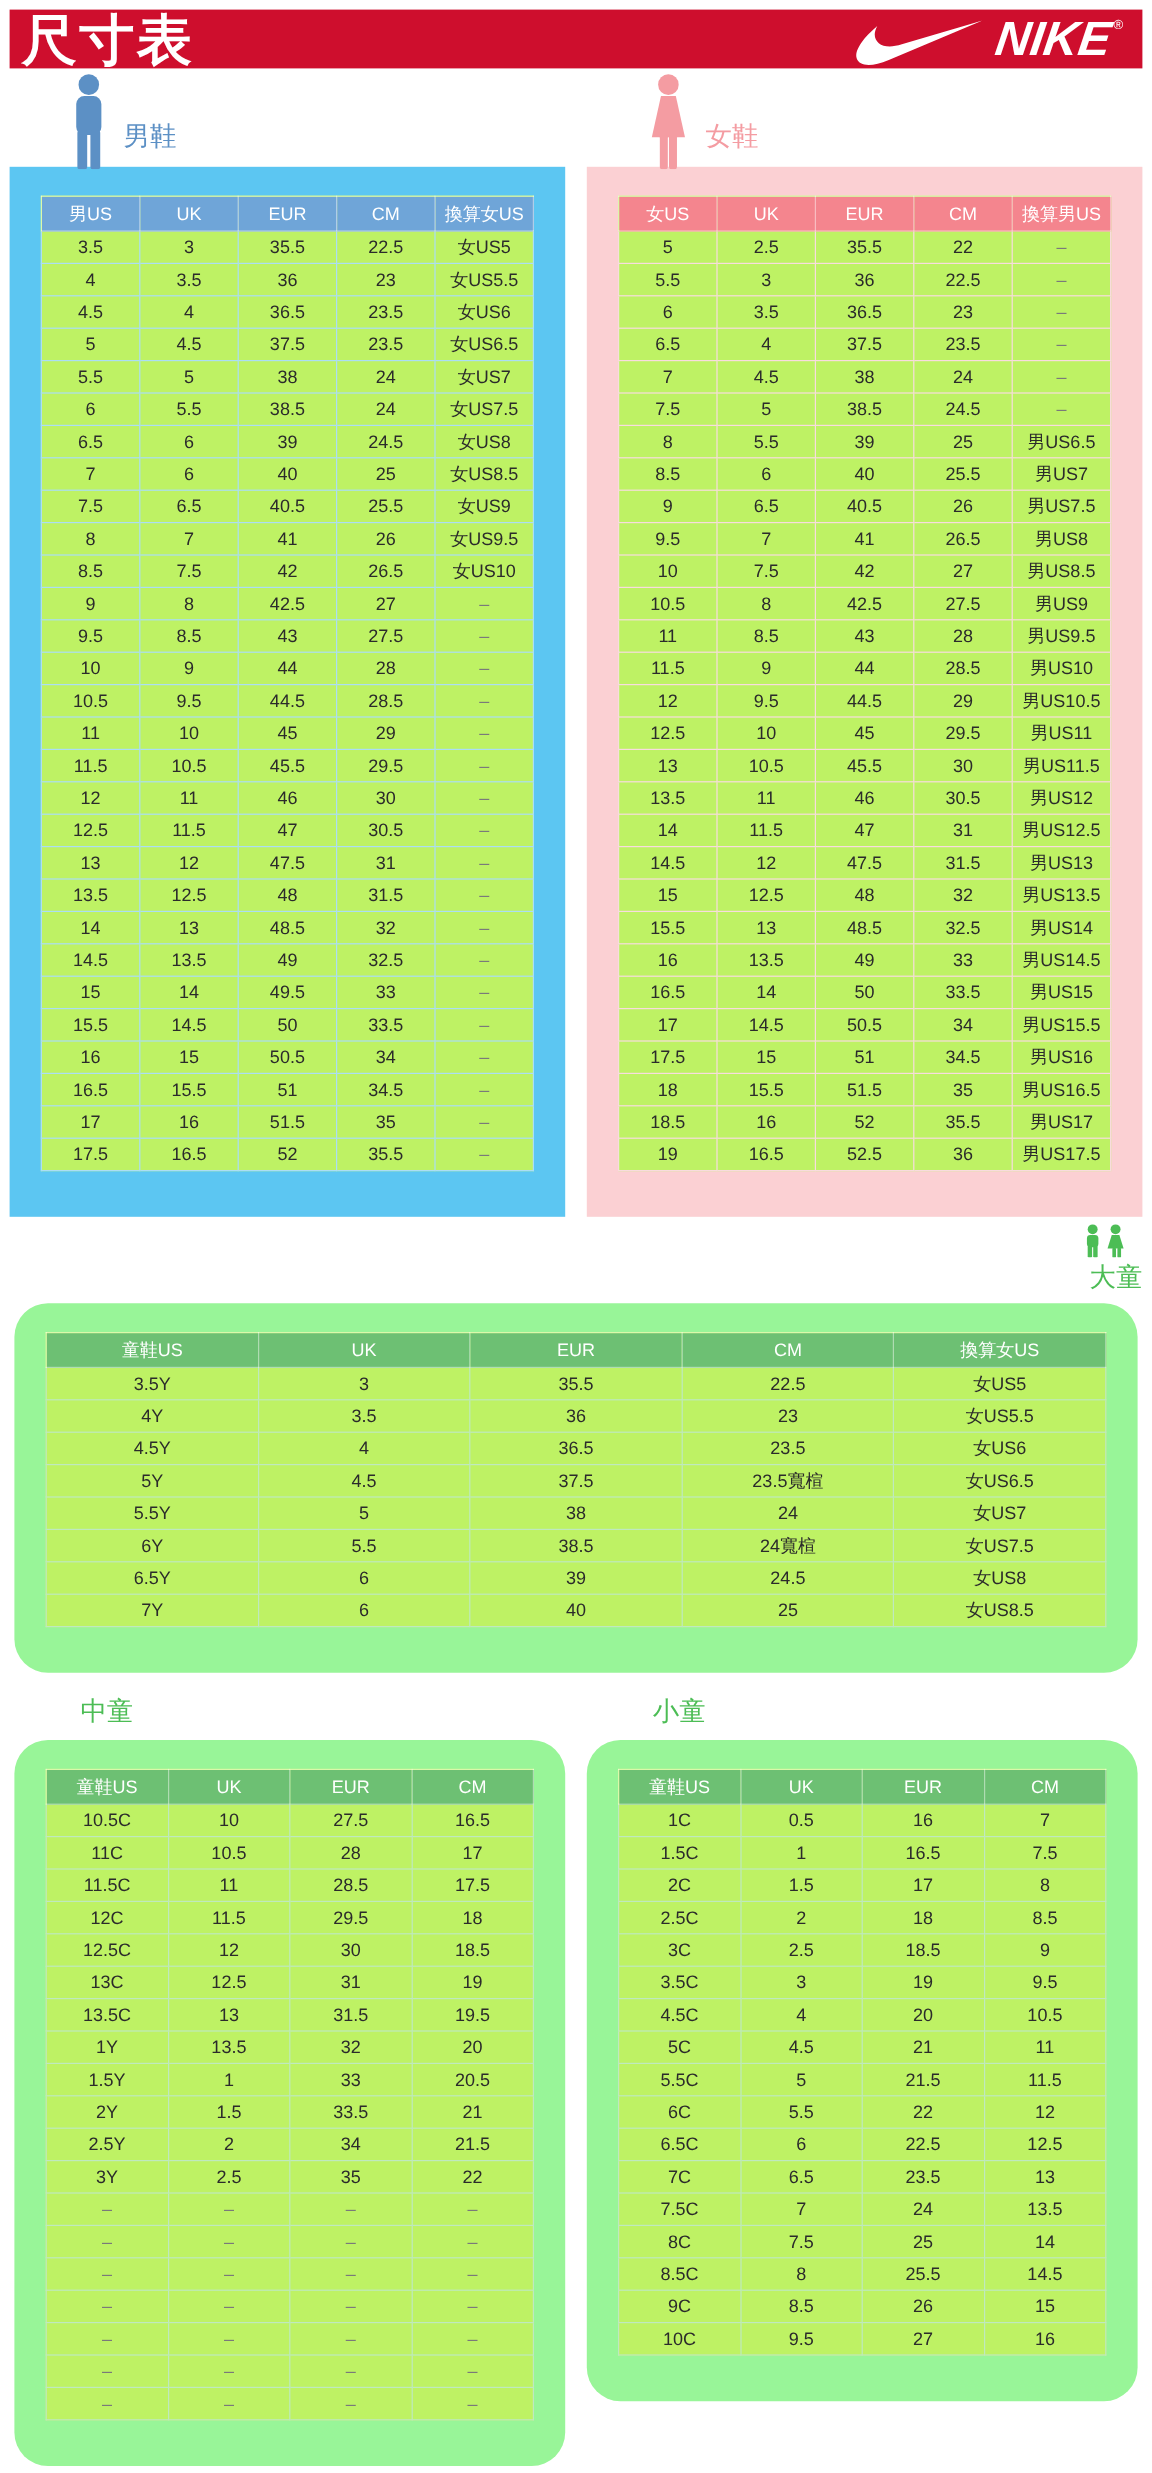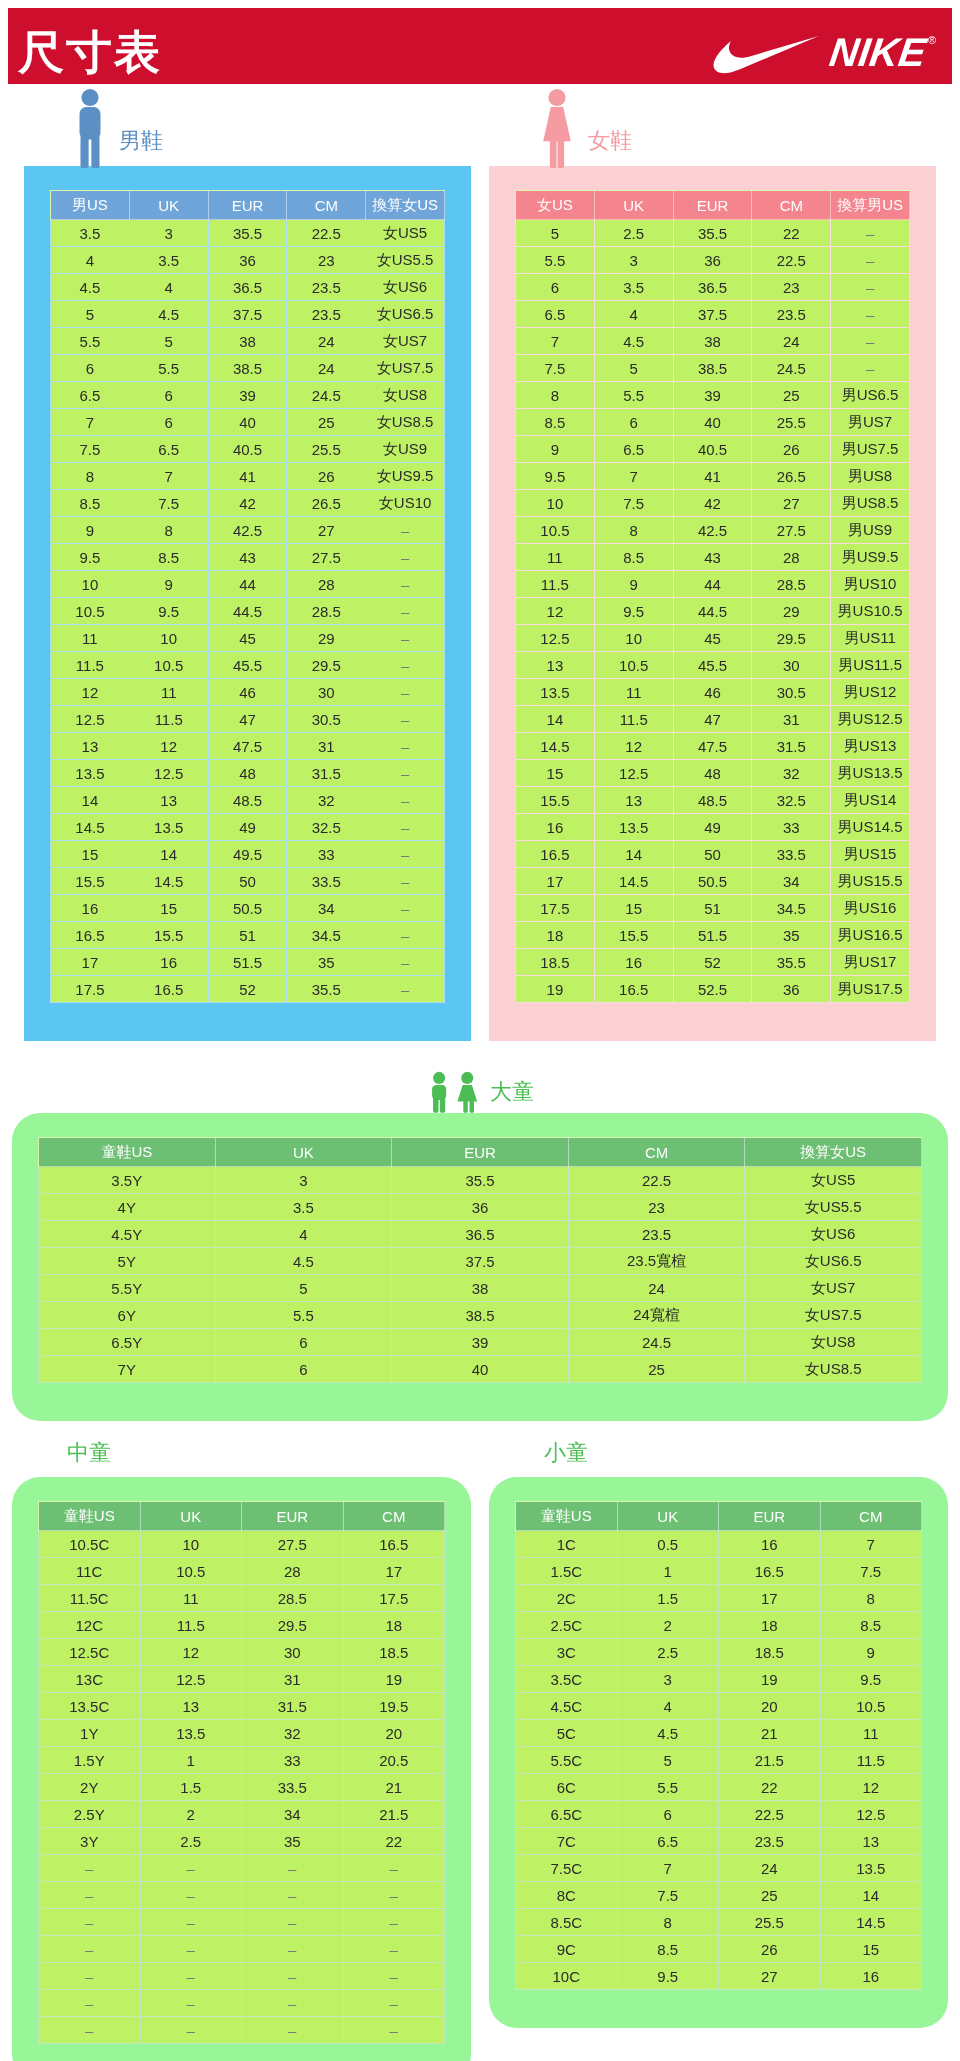--- a/index.html
+++ b/index.html
@@ -1,20 +1,20 @@
 <!DOCTYPE html>
 <html style="--banner-red: #CE0E2D; --blue-container: #5CC6F2; --blue-header: #6FA5D8; --blue-title: #5C90C5; --blue-border: #ABDEF5; --pink-container: #FBD0D3; --pink-header: #F4858E; --pink-title: #F49CA2; --pink-border: #F8DCDE; --green-container: #98F598; --green-header: #6DC073; --green-title: #4CBD55; --green-border: #BFE9BF; --text: #2B2B2B;"><head>
 <meta charset="utf-8">
 <style>
   html,body{margin:0;padding:0;background:#ffffff;}
   body{width:960px;font-family:"Liberation Sans","DejaVu Sans",sans-serif;-webkit-font-smoothing:antialiased;}
   .page{box-sizing:border-box;width:960px;padding:8px 8px 20px;}
 
   
-  .banner{height:64px;background:var(--banner-red,#CE0E2D);display:flex;align-items:center;justify-content:space-between;padding:12px 16px 0 10px;}
+  .banner{height:49px;background:var(--banner-red,#CE0E2D);display:flex;align-items:center;justify-content:space-between;padding:0 16px 0 10px;}
   .banner-title{margin:0;color:#fff;font-size:46px;line-height:64px;font-weight:700;letter-spacing:2px;}
   .nike-logo{display:flex;align-items:center;color:#fff;}
   .swoosh{width:112px;height:38px;margin-right:8px;margin-top:6px;}
   .nike-word{font-size:40px;font-weight:800;font-style:italic;letter-spacing:0px;transform:skewX(-8deg);line-height:1;}
   .reg{font-size:11px;align-self:flex-start;margin-top:4px;margin-left:2px;}
 
   
   .panel{padding:24px 26px 38px;}
   .panel table{width:100%;border-collapse:collapse;background:#bef264;table-layout:fixed;}
   .panel th{font-weight:400;color:#fff;font-size:15px;height:28px;padding:0;text-align:center;}
@@ -27,31 +27,31 @@
 
   .panel.pink{background:var(--pink-container,#FBD0D3);}
   .panel.pink th{background:var(--pink-header,#F4858E);border:1px solid rgba(255,255,255,.45);}
   .panel.pink td{border:1px solid var(--pink-border,#F8DCDE);}
 
   .panel.green{background:var(--green-container,#98F598);border-radius:28px;}
   .panel.green th{background:var(--green-header,#6DC073);border:1px solid rgba(255,255,255,.45);}
   .panel.green td{border:1px solid var(--green-border,#BFE9BF);}
 
   
-  .adult-grid{display:grid;grid-template-columns:1fr 1fr;gap:18px;margin:0 16px;}
+  .adult-grid{display:grid;grid-template-columns:1fr 1fr;gap:18px;margin:0 0;}
   .gender-head{height:82px;display:flex;align-items:flex-end;gap:8px;padding-left:45px;}
   .person{position:relative;z-index:2;margin-bottom:-2px;}
   .person.man{width:42px;height:80px;color:var(--blue-title,#5C90C5);}
   .person.woman{width:46px;height:80px;color:var(--pink-title,#F49CA2);}
   .gender-title{font-size:22px;padding-bottom:10px;}
   .gender-title.men{color:var(--blue-title,#5C90C5);}
   .gender-title.women{color:var(--pink-title,#F49CA2);}
 
   
-  .kids-head-center{display:flex;justify-content:center;align-items:flex-end;gap:4px;height:66px;margin-top:6px;}
+  .kids-head-center{display:flex;justify-content:space-between;align-items:flex-end;gap:4px;height:66px;margin-top:6px;flex-direction:column;}
   .kids-icon{width:60px;height:46px;color:var(--green-title,#4CBD55);margin-bottom:-2px;position:relative;z-index:2;}
   .kids-title{color:var(--green-title,#4CBD55);font-size:22px;padding-bottom:6px;}
   .kids-full{margin:0 4px;}
   .kids-grid{display:grid;grid-template-columns:1fr 1fr;gap:18px;margin:8px 4px 0;}
   .kids-head-left{height:48px;display:flex;align-items:center;padding-left:55px;}
   .kids-head-left .kids-title{padding-bottom:0;}
 </style>
 </head>
 <body>
 

